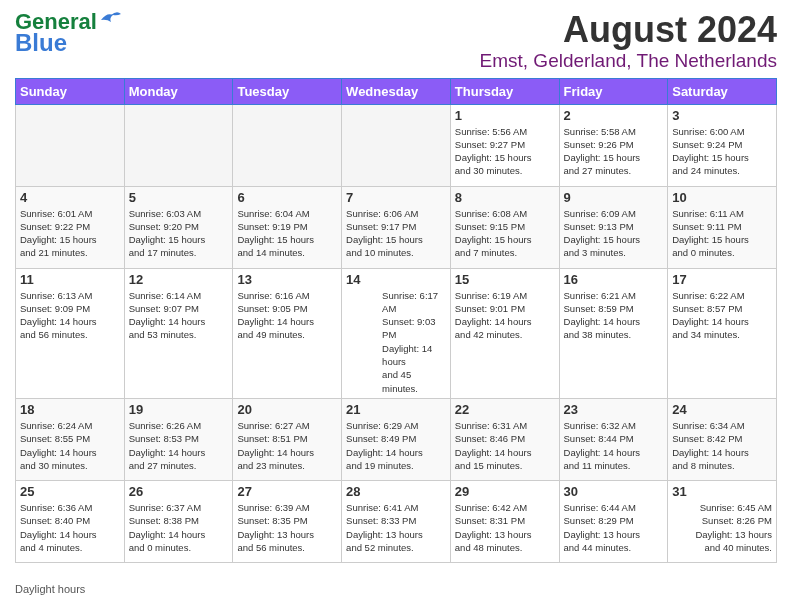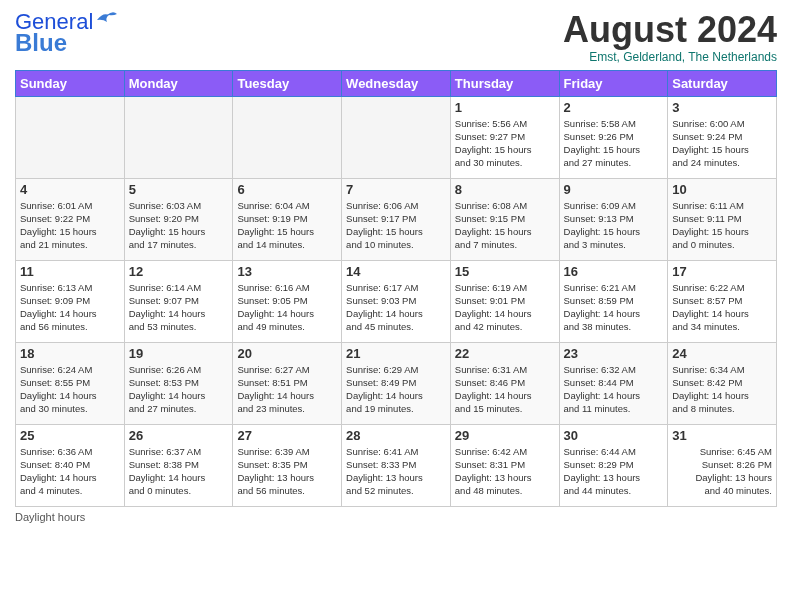--- a/index.html
+++ b/index.html
@@ -30,22 +30,22 @@
     .title-block {
       text-align: right;
     }
     .month-year {
       font-size: 36px;
       font-weight: bold;
       color: #333;
       line-height: 1.1;
     }
     .location {
-      font-size: 12px;
-      color: #0f766e;
+      font-size: 19px;
+      color: #701a75;
     }
     .calendar {
       width: 100%;
       border-collapse: collapse;
       table-layout: fixed;
     }
     .calendar th {
       background: #8b5cf6;
       color: #fff;
       font-size: 13px;
@@ -78,37 +78,37 @@
       color: #333;
       display: block;
       margin-bottom: 2px;
     }
     .day-info {
       font-size: 9.5px;
       color: #333;
       line-height: 1.4;
     }
     .footer-note {
-      margin-top: 4px;
+      margin-top: 20px;
       font-size: 11px;
       color: #555;
     }
     .logo-wrapper {
       display: flex;
       align-items: center;
     }
   </style>
 </head>
 <body>
 
 <div class="page">
   <div class="header">
     <div class="logo">
       <div class="logo-wrapper">
-        <span style="font-size:22px; font-weight:normal; color:#1d4ed8;">General</span>
+        <span style="font-size:22px; font-weight:bold; color:#15803d;">General</span>
         <svg width="22" height="18" viewBox="0 0 22 18" style="margin-left:2px; margin-top:-6px;">
           <path d="M2,10 Q8,2 14,5 Q10,8 12,12 Q8,9 2,10Z" fill="#3a7bd5"></path>
           <path d="M12,5 Q18,0 22,4 Q18,6 14,5Z" fill="#3a7bd5"></path>
         </svg>
       </div>
       <div style="font-size:24px; font-weight:bold; color:#3a7bd5; margin-top:-4px;">Blue</div>
     </div>
     <div class="title-block">
       <div class="month-year">August 2024</div>
       <div class="location">Emst, Gelderland, The Netherlands</div>
@@ -223,21 +223,21 @@
           </td>
           <td>
             <span class="day-num">13</span>
             <div class="day-info" style="white-space: pre-line;">Sunrise: 6:16 AM
 Sunset: 9:05 PM
 Daylight: 14 hours
 and 49 minutes.</div>
           </td>
           <td>
             <span class="day-num">14</span>
-            <div class="day-info" style="white-space: pre-line;">Sunrise: 6:17 AM
+            <div class="day-info" style="white-space: pre-line; margin-left: 36px;">Sunrise: 6:17 AM
 Sunset: 9:03 PM
 Daylight: 14 hours
 and 45 minutes.</div>
           </td>
           <td>
             <span class="day-num">15</span>
             <div class="day-info" style="white-space: pre-line;">Sunrise: 6:19 AM
 Sunset: 9:01 PM
 Daylight: 14 hours
 and 42 minutes.</div>

